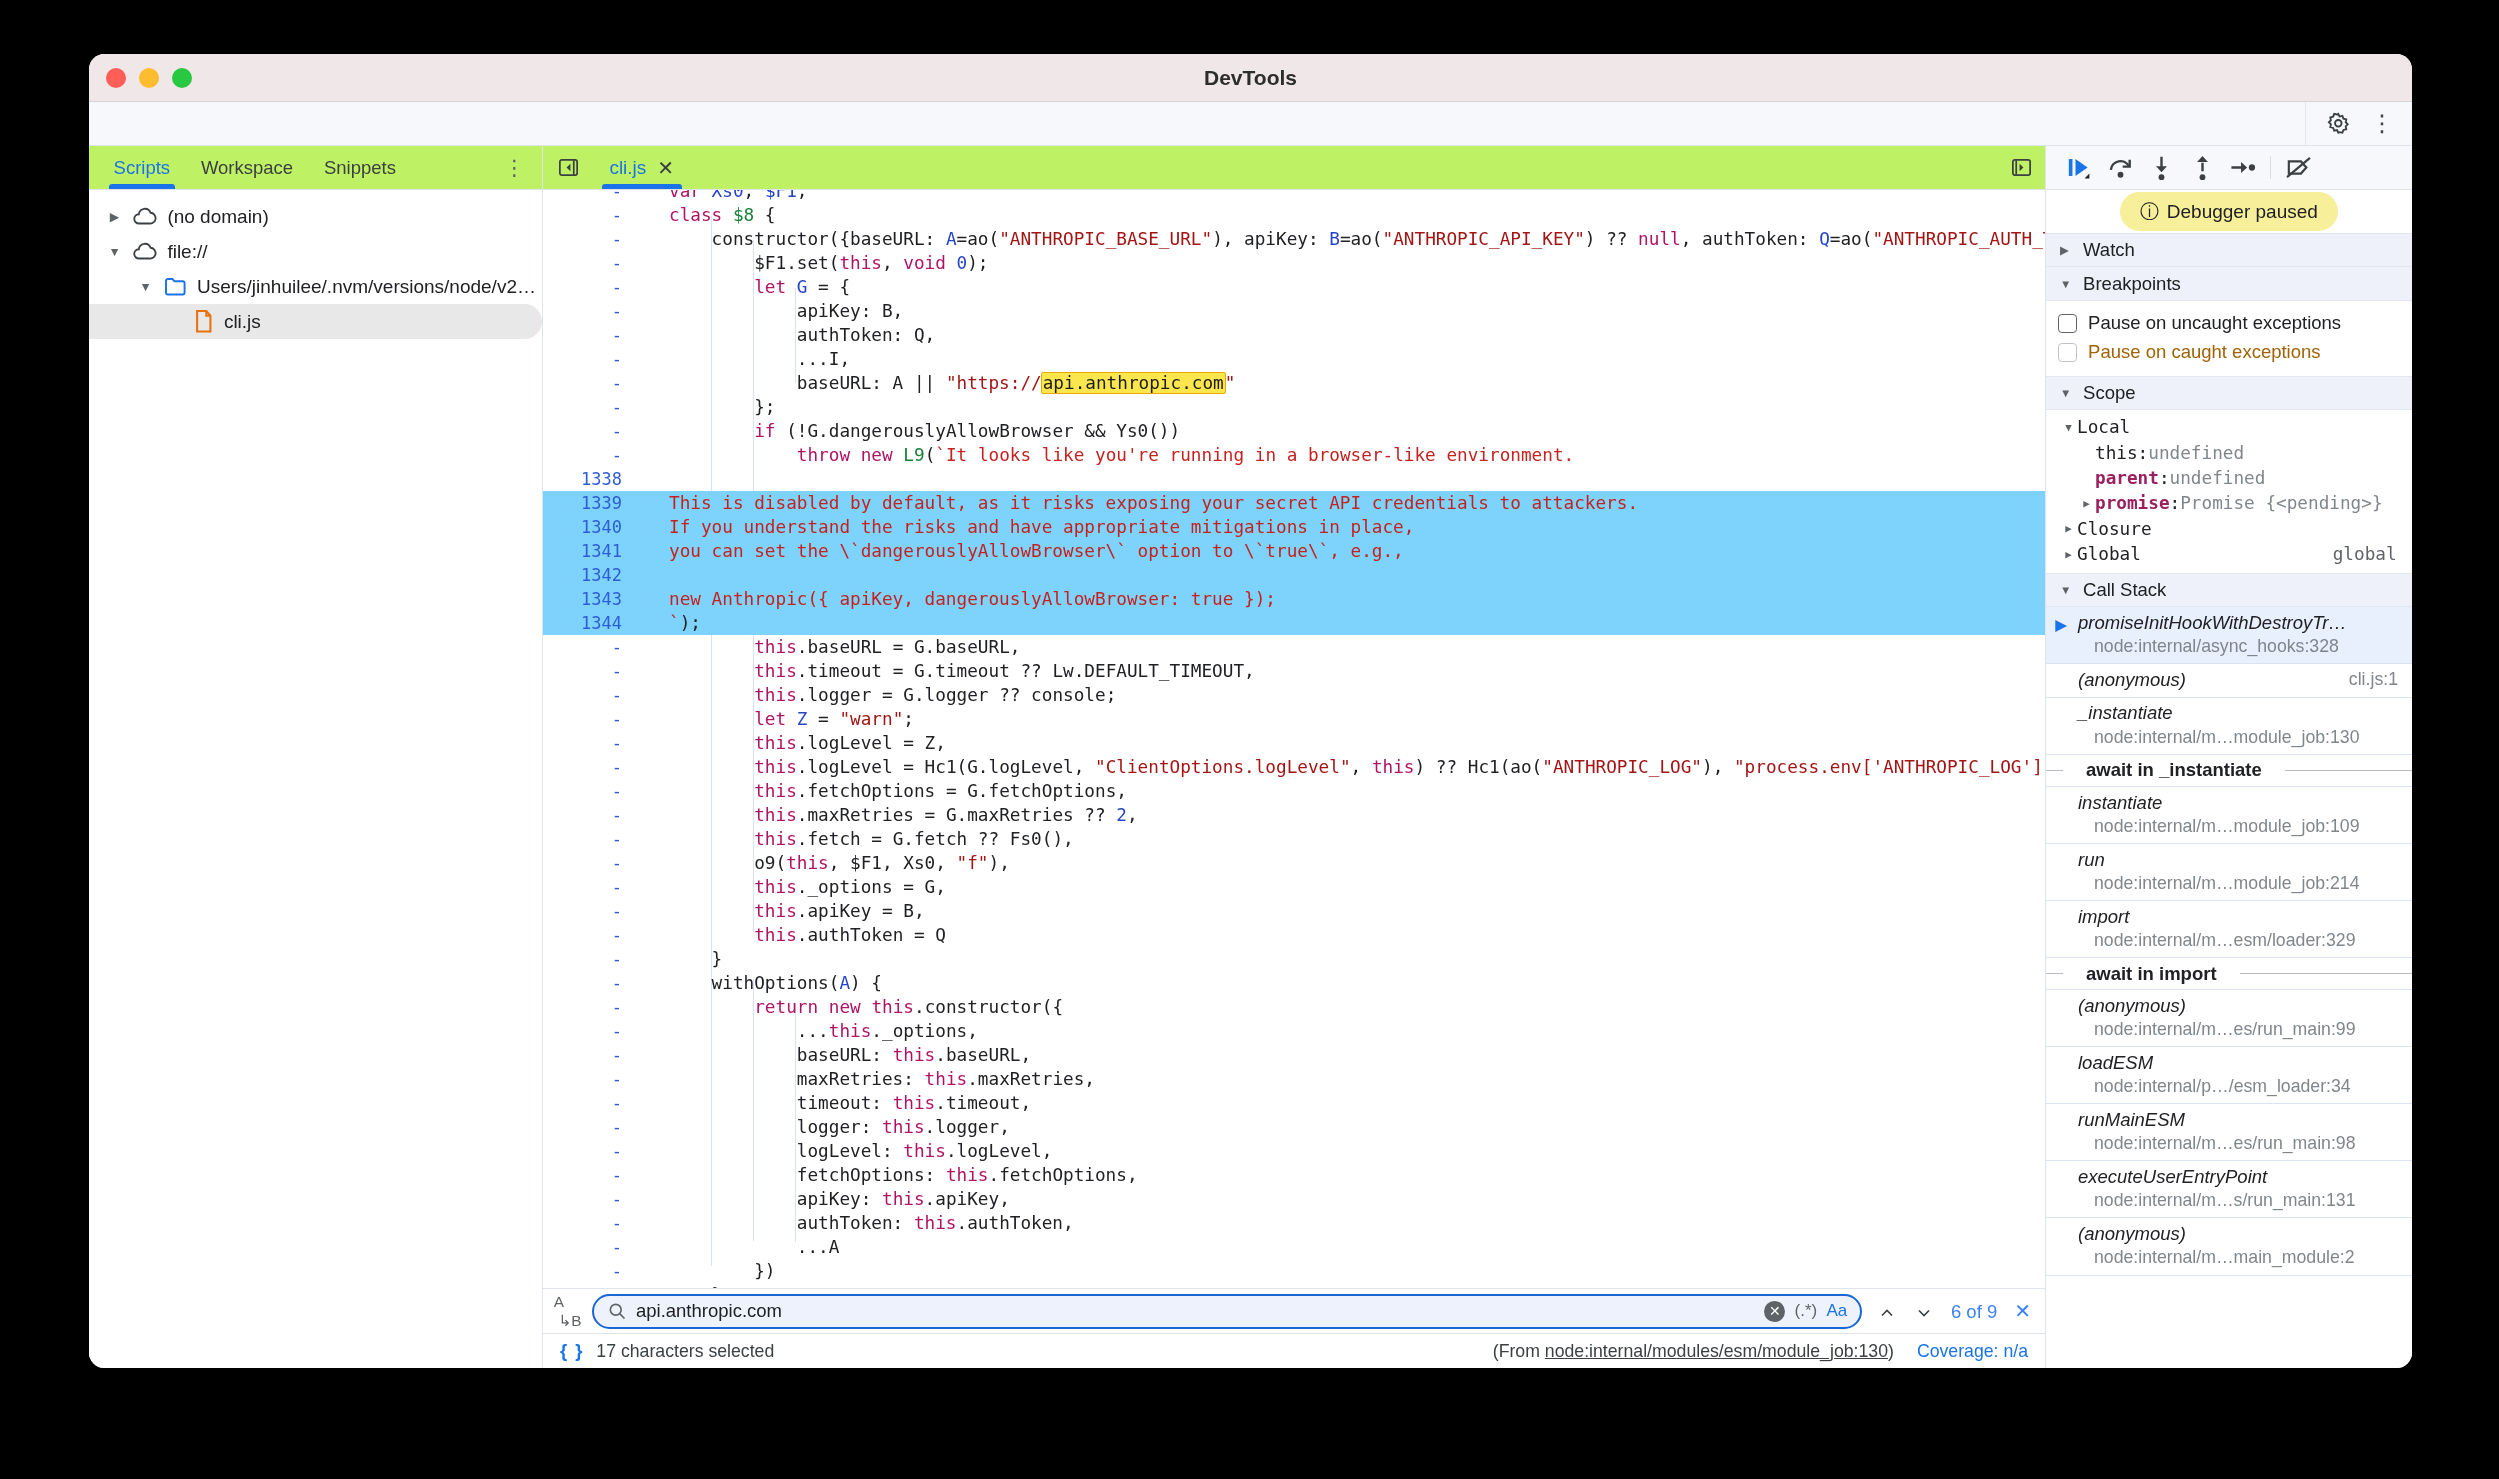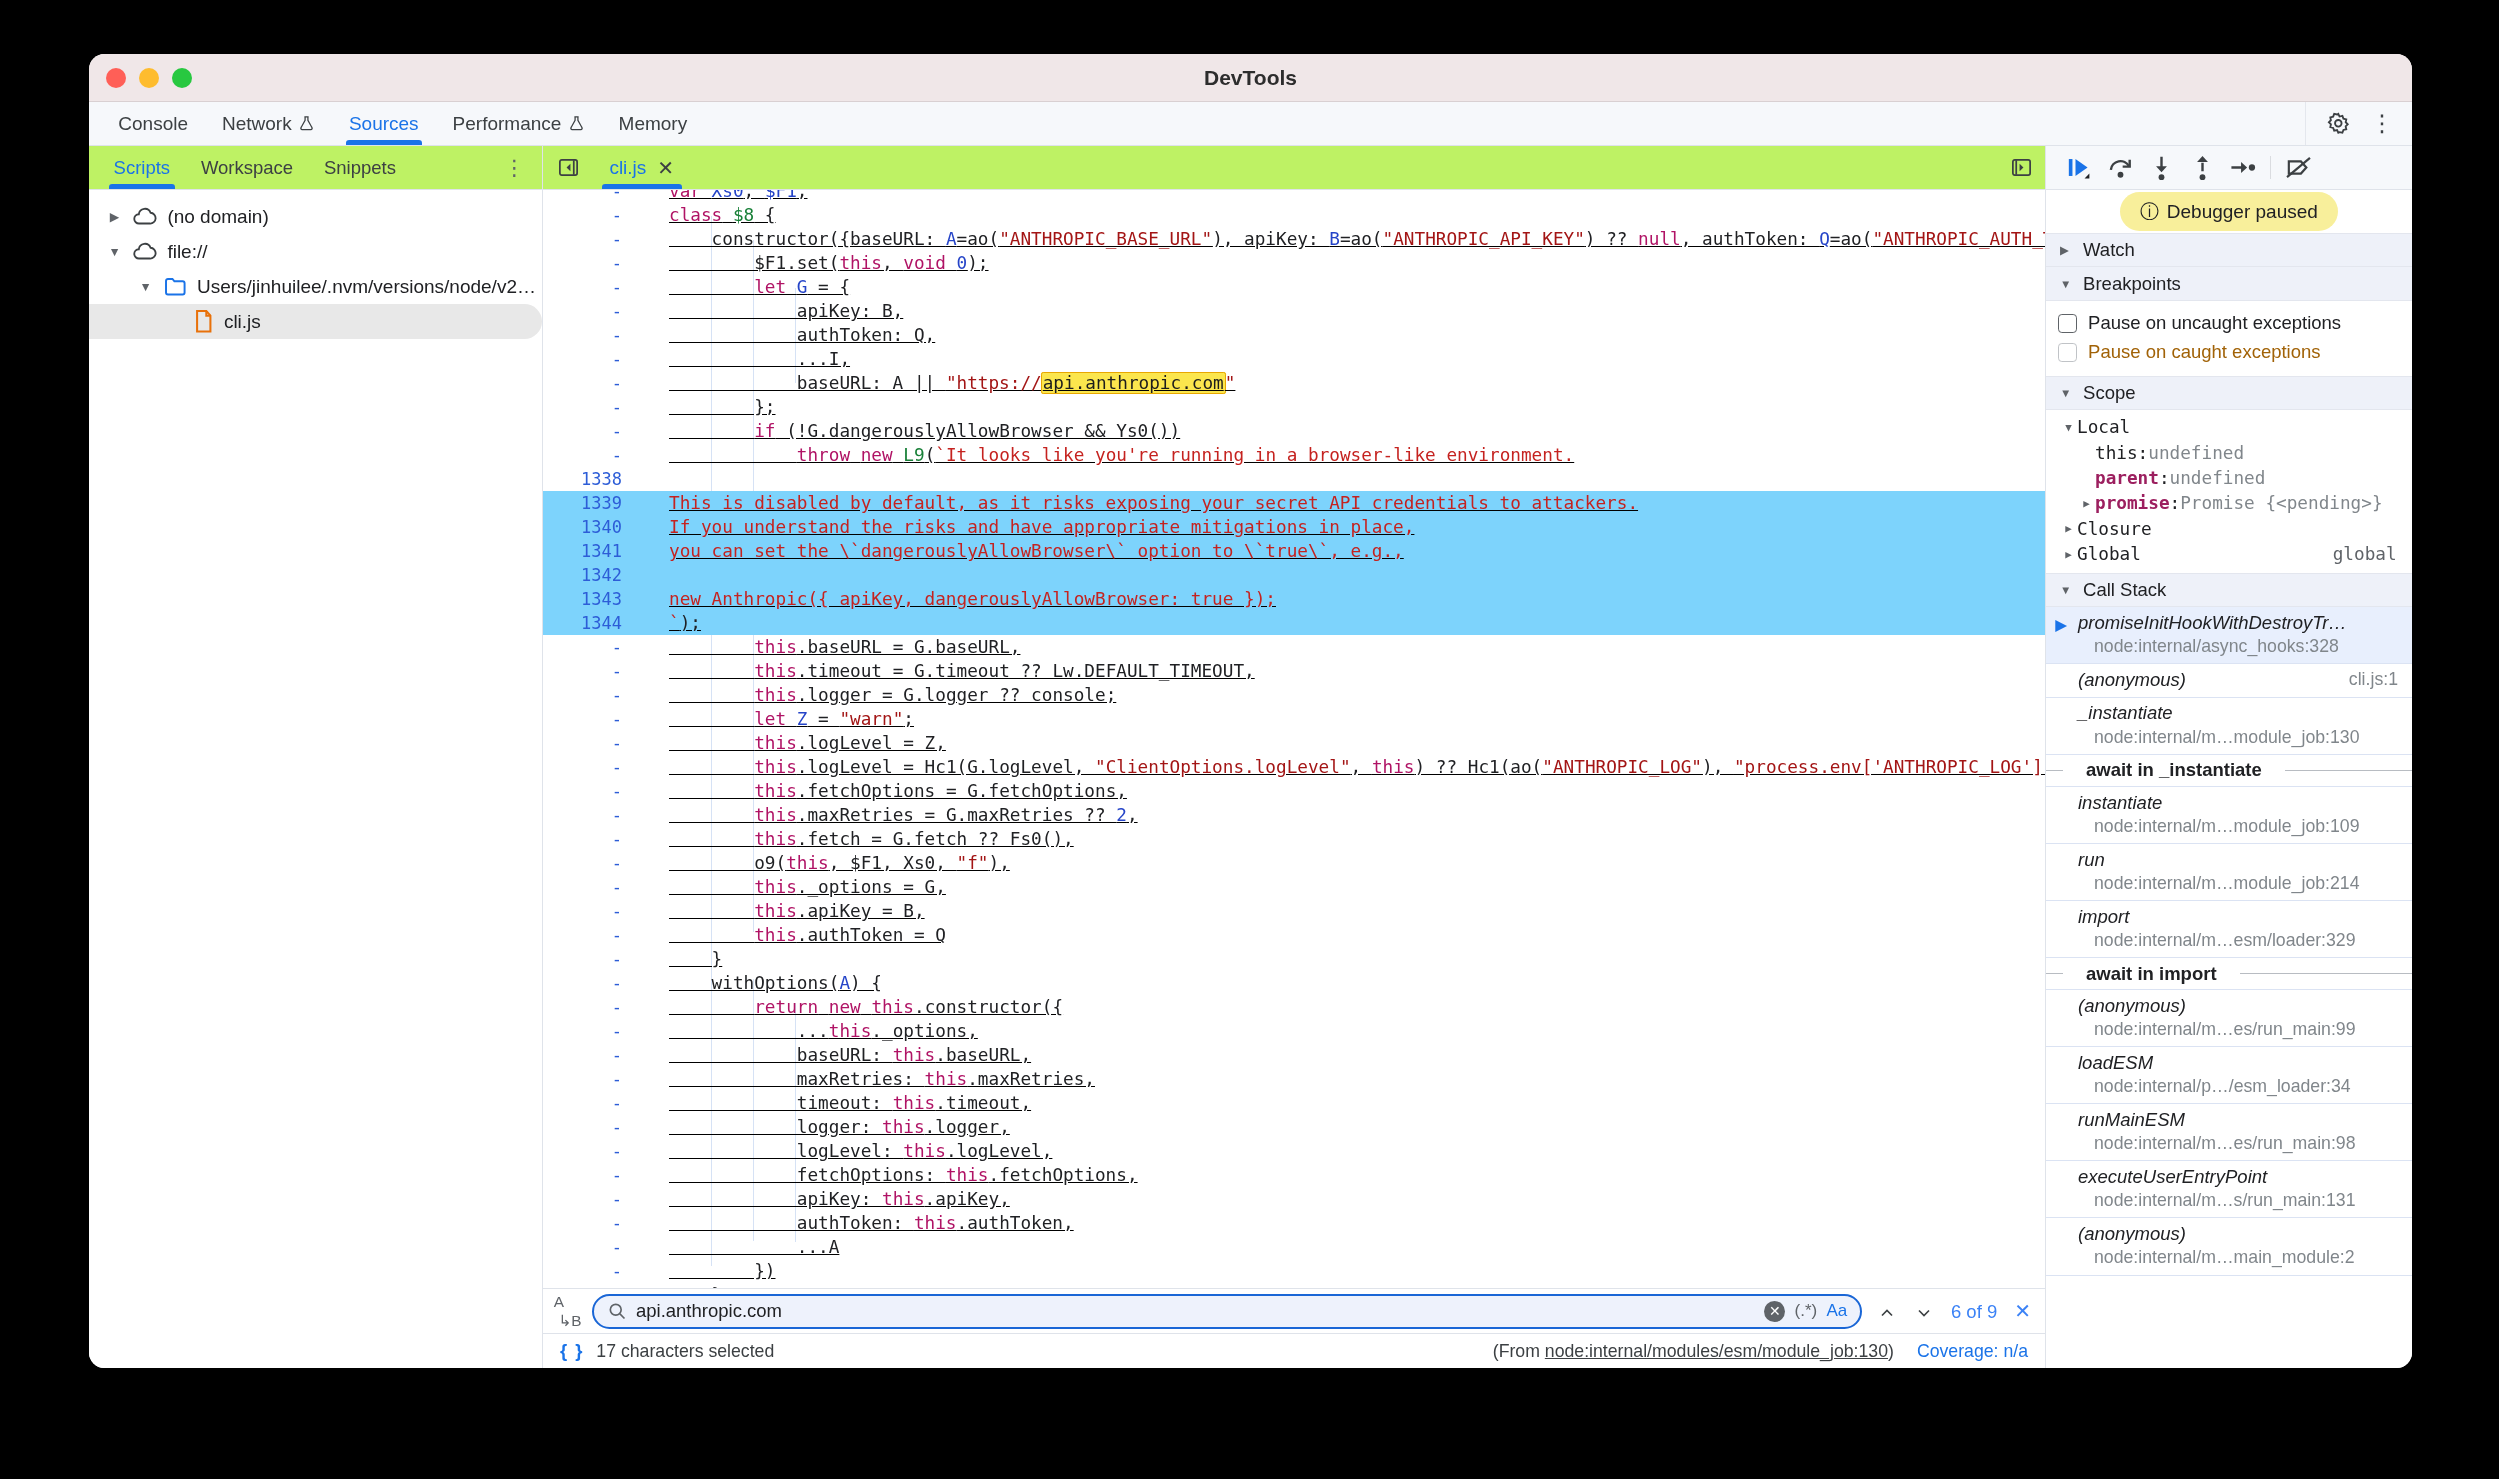--- a/index.html
+++ b/index.html
@@ -54,21 +54,21 @@
   .etab .close{ color:#3c4043; font-size:20px; }
   .etab-right{ margin-left:auto; display:flex; align-items:center; padding-right:12.3px; color:#3c4043; }
 
   
   .code-wrap{ flex:1; min-height:0; overflow:hidden; position:relative; }
   .code-lines{ position:relative; margin-top:-10.8px; font-family:"DejaVu Sans Mono", monospace; font-size:17.7px; }
   .guide{ position:absolute; width:0.8px; background:#d6e2f5; z-index:0; }
   .code-line{ height:24px; line-height:24px; white-space:pre; position:relative; display:flex; }
   .code-line.mask{ background:#7dd3fc; z-index:1; }
   .gut{ flex:none; width:99px; padding-right:20px; text-align:right; color:#2d5dd7; font-size:17px; }
-  .ctx{ flex:1; padding-left:27px; overflow:hidden; white-space:pre;text-decoration:underline; }
+  .ctx{ flex:1; padding-left:27px; overflow:hidden; white-space:pre; }
   .tk-k{ color:#b01365; } .tk-p{ color:#202124; } .tk-s{ color:#a31515; } .tk-v{ color:#2544c8; }
   .tk-t{ color:#188038; } .tk-n{ color:#2544c8; } .tk-r{ color:#c5221f;margin-top:18px; }
   .tk-h{ background:#fbe64d; border:1.5px solid #e8a701; border-radius:2.3px; color:#1c1c1c; padding:0 0.8px; margin:0 -0.8px; }
 
   
   .searchbar{ flex:none; height:45px; border-top:0.8px solid #dfe3ea; display:flex; align-items:center; padding:0 14px 0 7.7px; gap:10.8px; background:#fff; }
   .ab-icon{ width:31px; height:34px; position:relative; color:#5f6368; flex:none; }
   .ab-icon .a{ position:absolute; left:3.1px; top:-1.5px; font-size:15.4px; }
   .ab-icon .b{ position:absolute; left:7.7px; bottom:-1.5px; font-size:15.4px; }
   .search-pill{ flex:1; height:35px; border:2.3px solid #1a66d6; border-radius:20px; background:#eef2fc;
@@ -133,43 +133,20 @@
   <div class="titlebar">
     <div class="lights">
       <span class="light red"></span>
       <span class="light yellow"></span>
       <span class="light green"></span>
     </div>
     <div class="win-title">DevTools</div>
   </div>
 
   <div class="toolbar">
-    <nav class="main-tabs" id="main-tabs">
-        <div class="mtab">
-          <span>Console</span>
-        </div>
-        <div class="mtab">
-          <span>Network</span>
-          <svg width="17" height="18.5" viewBox="0 0 24 24">
-            <path d="M9 3h6M10 3v5l-5.4 9.6A2 2 0 0 0 6.4 21h11.2a2 2 0 0 0 1.8-3.4L14 8V3" fill="none" stroke="#3c4043" stroke-width="1.8"></path>
-          </svg>
-        </div>
-        <div class="mtab active">
-          <span>Sources</span>
-        </div>
-        <div class="mtab">
-          <span>Performance</span>
-          <svg width="17" height="18.5" viewBox="0 0 24 24">
-            <path d="M9 3h6M10 3v5l-5.4 9.6A2 2 0 0 0 6.4 21h11.2a2 2 0 0 0 1.8-3.4L14 8V3" fill="none" stroke="#3c4043" stroke-width="1.8"></path>
-          </svg>
-        </div>
-        <div class="mtab">
-          <span>Memory</span>
-        </div>
-      </nav>
     <div class="toolbar-right">
       <span class="icon-btn">
         <svg width="24.6" height="24.6" viewBox="0 0 24 24" fill="none" stroke="#3c4043" stroke-width="1.8">
           <circle cx="12" cy="12" r="3.2"></circle>
           <path d="M12 2.8l1.2 2.6 2.8-.6 1 2.7 2.8.7-.6 2.8 2 2-2 2 .6 2.8-2.8.7-1 2.7-2.8-.6L12 21.2l-1.2-2.6-2.8.6-1-2.7-2.8-.7.6-2.8-2-2 2-2-.6-2.8 2.8-.7 1-2.7 2.8.6z"></path>
         </svg>
       </span>
       <span class="kebab">⋮</span>
     </div>
   </div>

